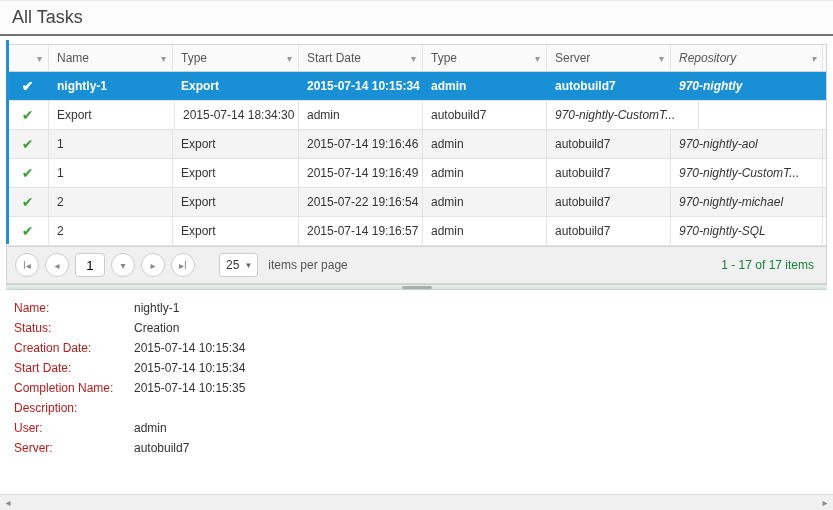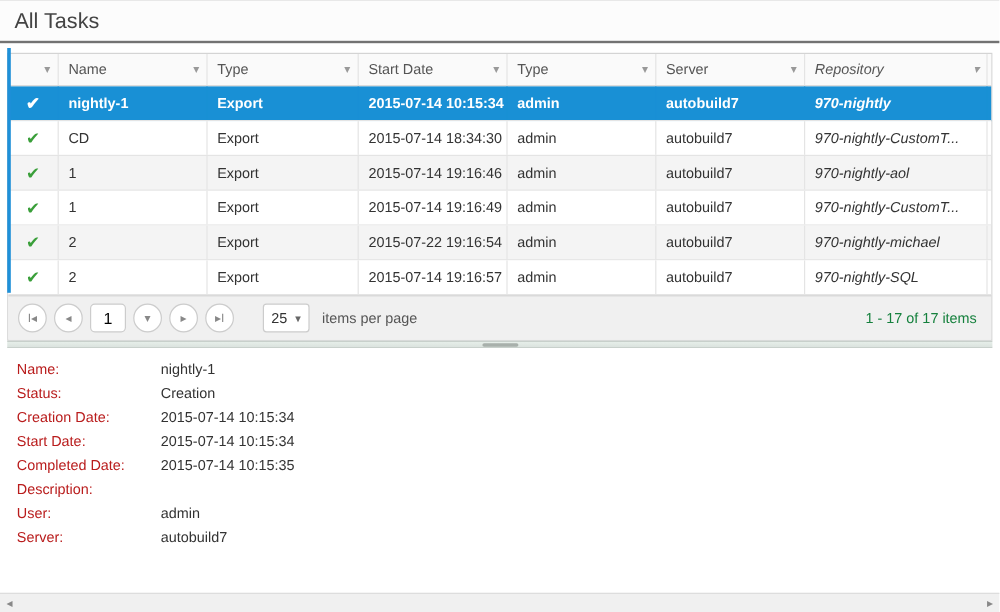--- a/index.html
+++ b/index.html
@@ -93,21 +93,20 @@
           <div class="td col-type">Export</div>
           <div class="td col-date">2015-07-14 10:15:34</div>
           <div class="td col-user">admin</div>
           <div class="td col-server">autobuild7</div>
           <div class="td col-repo">970-nightly</div>
         </div>
         <div class="trow even">
           <div class="td col-status">
             <span class="check">✔</span>
           </div>
-          <div class="td col-name">CD</div>
           <div class="td col-type">Export</div>
           <div class="td col-date">2015-07-14 18:34:30</div>
           <div class="td col-user">admin</div>
           <div class="td col-server">autobuild7</div>
           <div class="td col-repo">970-nightly-CustomT...</div>
         </div>
         <div class="trow odd">
           <div class="td col-status">
             <span class="check">✔</span>
           </div>
@@ -182,21 +181,21 @@
       </div>
   <div class="drow">
         <div class="dlabel">Creation Date:</div>
         <div class="dval">2015-07-14 10:15:34</div>
       </div>
   <div class="drow">
         <div class="dlabel">Start Date:</div>
         <div class="dval">2015-07-14 10:15:34</div>
       </div>
   <div class="drow">
-        <div class="dlabel">Completed Date:</div>
+        <div class="dlabel">Completion Name:</div>
         <div class="dval">2015-07-14 10:15:35</div>
       </div>
   <div class="drow">
         <div class="dlabel">Description:</div>
         <div class="dval"></div>
       </div>
   <div class="drow">
         <div class="dlabel">User:</div>
         <div class="dval">admin</div>
       </div>

